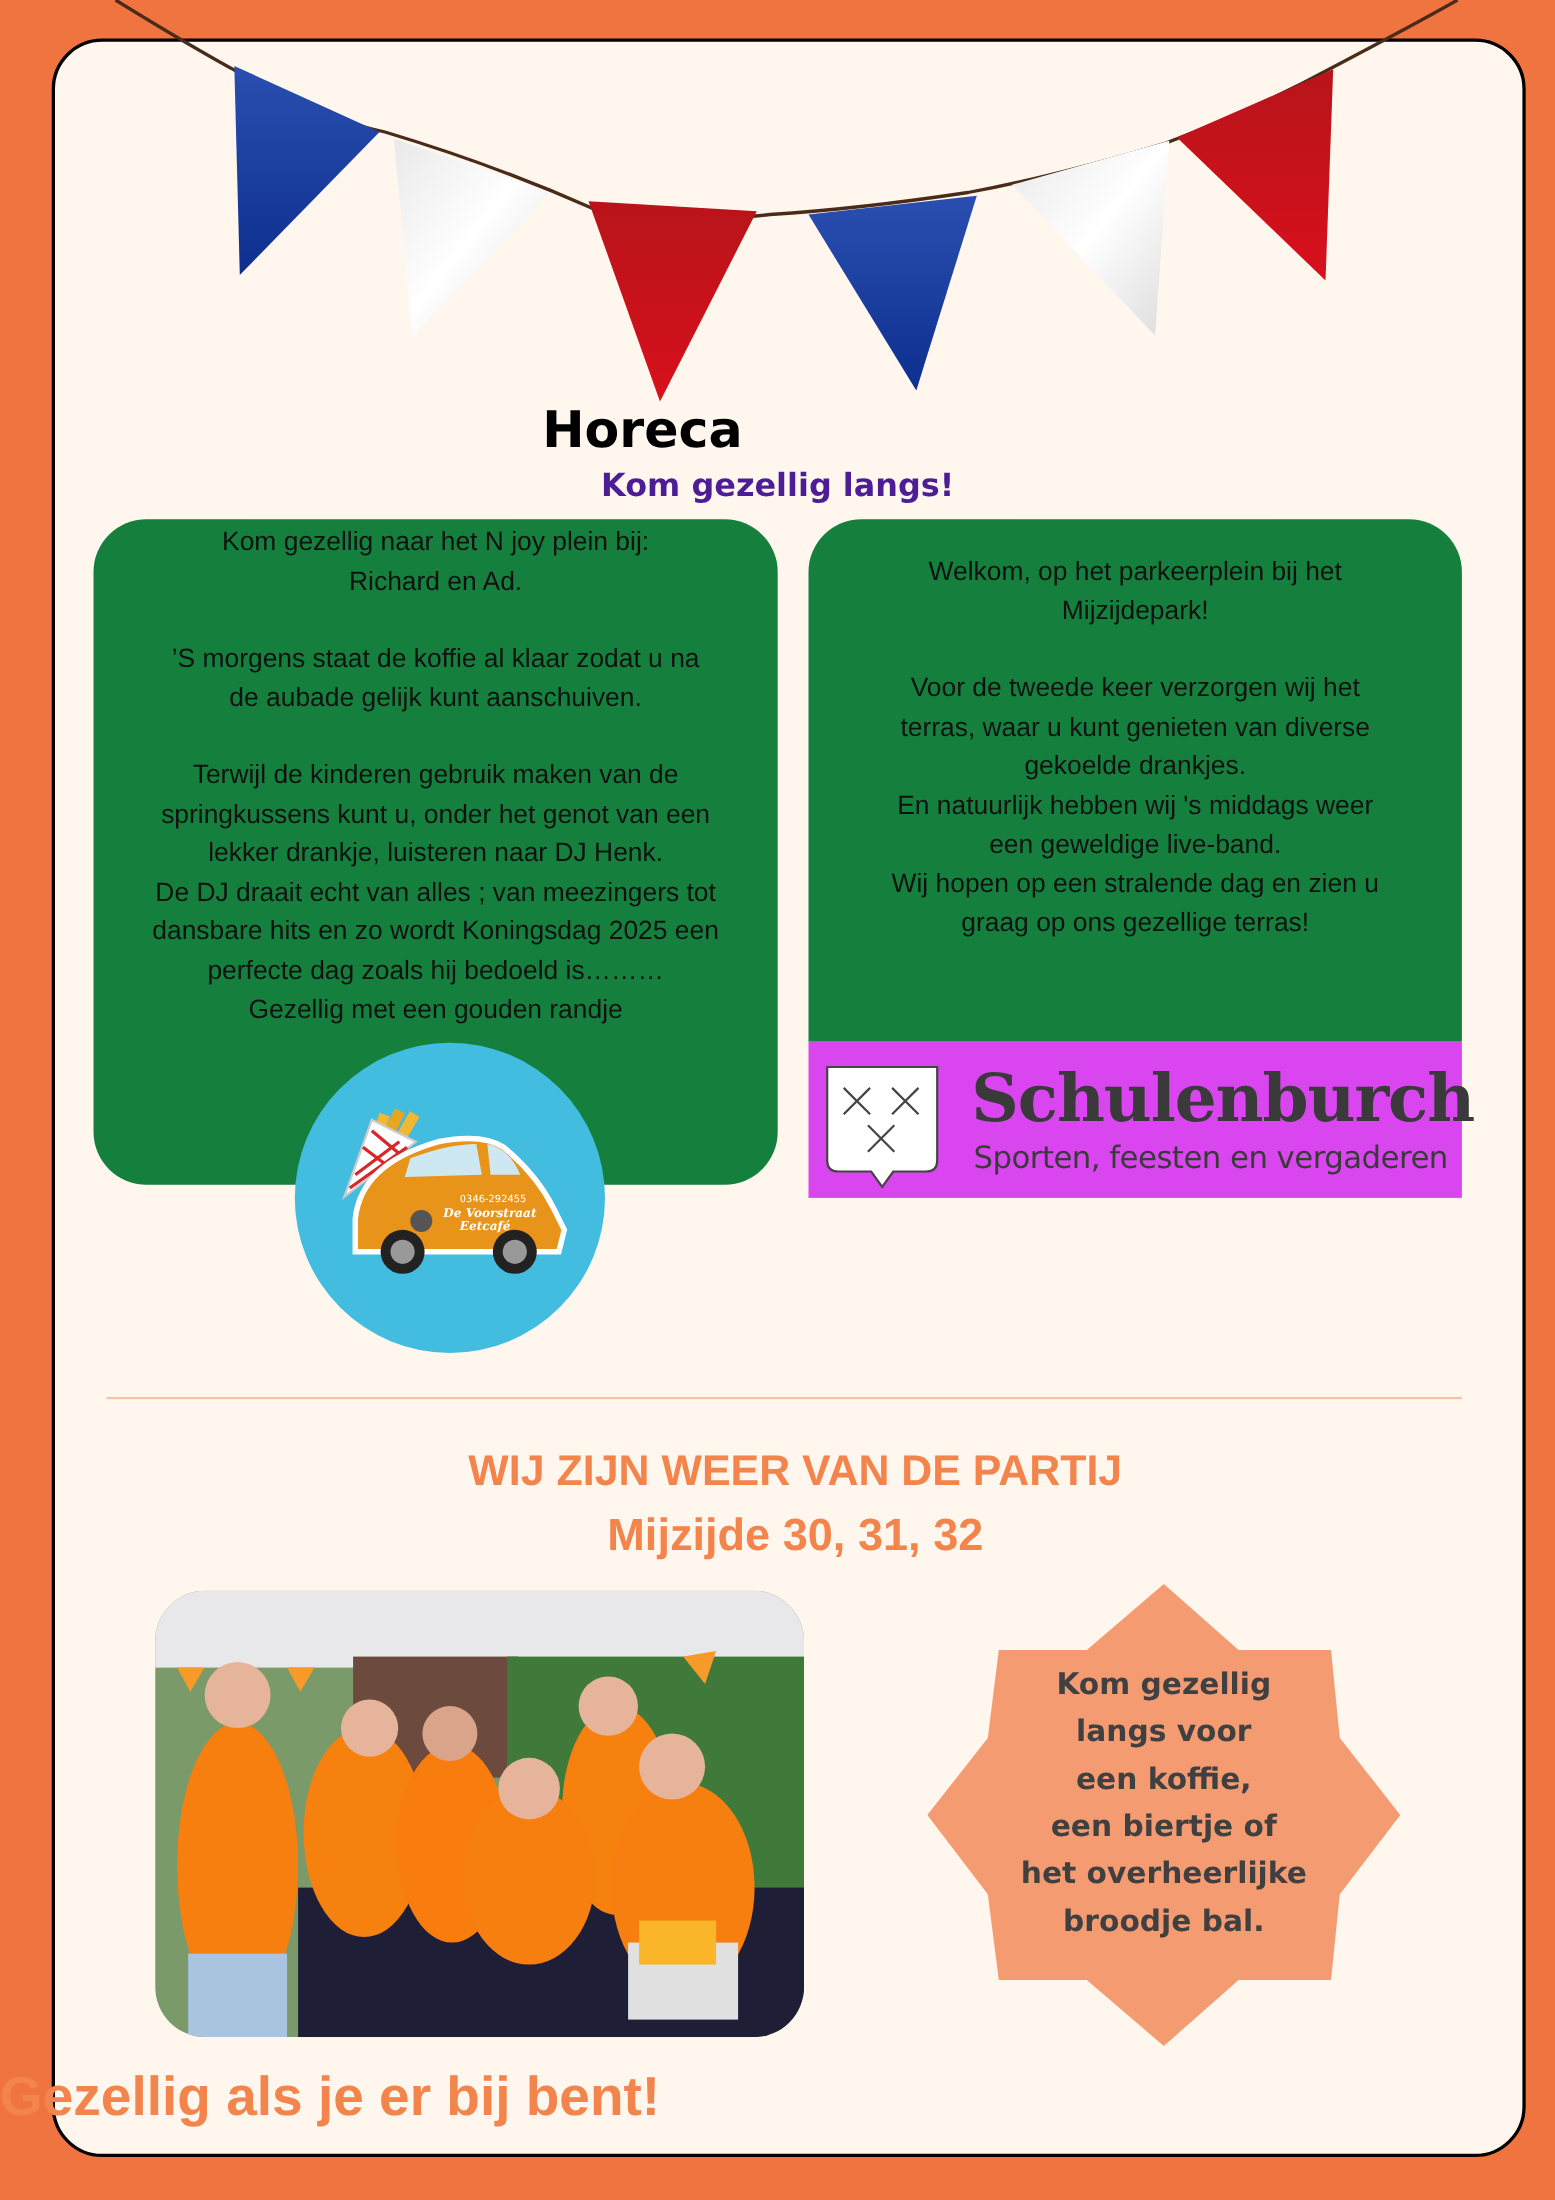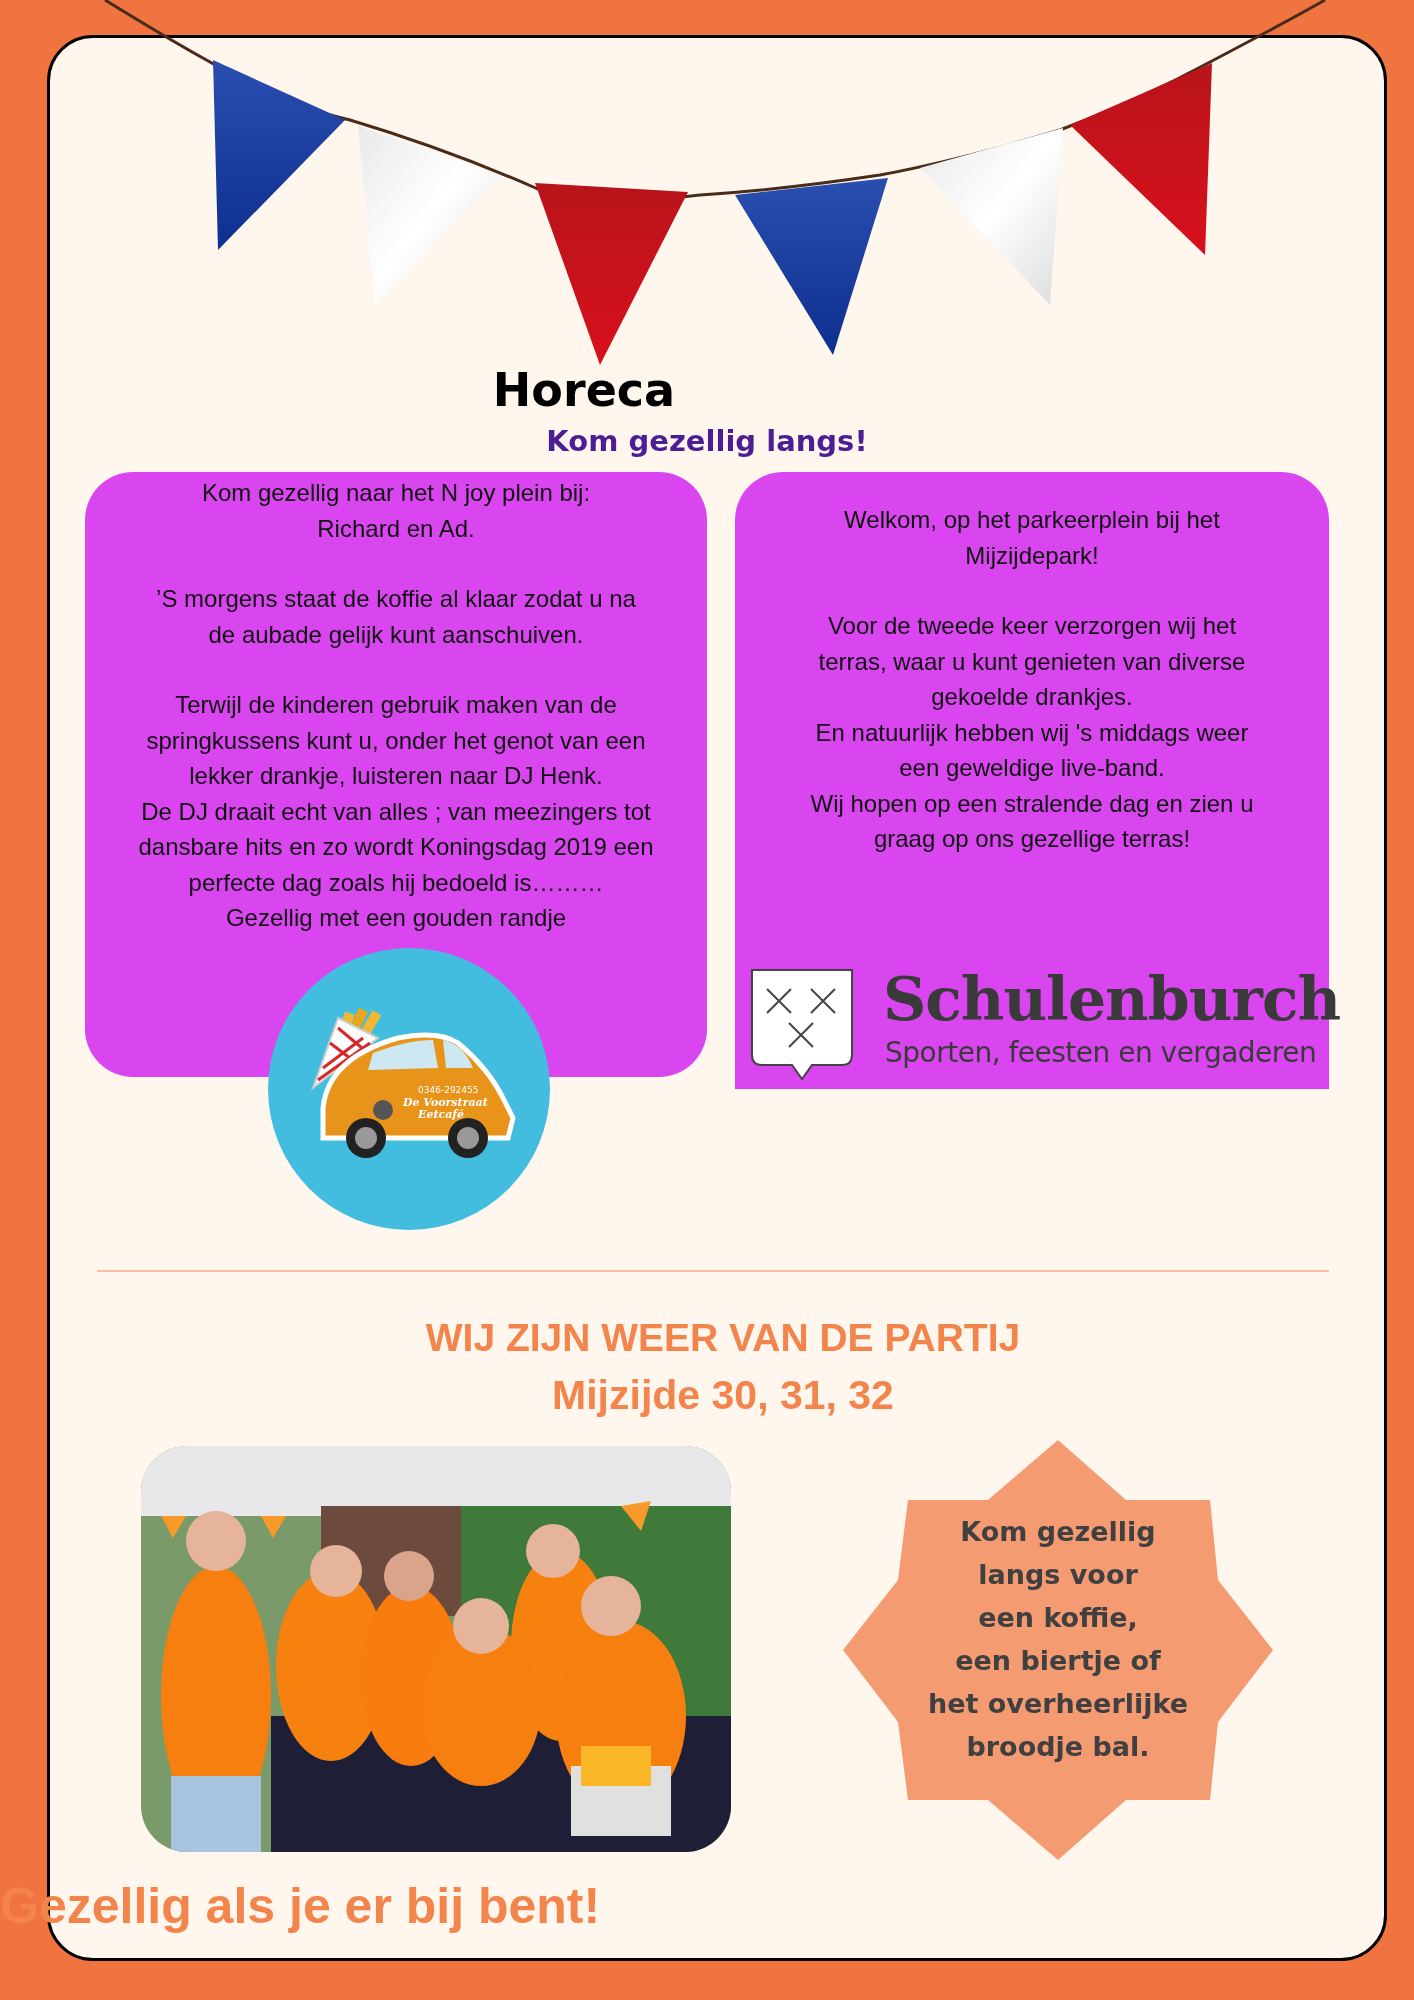--- a/index.html
+++ b/index.html
@@ -17,21 +17,21 @@
   .title {
     position:absolute; left:0; width:1168px; top:363px; text-align:center;
     font-family:"DejaVu Sans", sans-serif; font-weight:bold; font-size:46px; color:#000;
     letter-spacing:0px;
   }
   .subtitle {
     position:absolute; left:0; width:1414px; top:424px; text-align:center;
     font-family:"DejaVu Sans", sans-serif; font-weight:bold; font-size:29px; color:#4c1d95;
   }
   .box {
-    position:absolute; background:#d946ef; box-sizing:border-box;
+    position:absolute; background:#15803d; box-sizing:border-box;
     text-align:center; color:#111; font-size:24px; line-height:35.5px;
   }
   .box-left { left:85px; top:472px; width:622px; height:605px; border-radius:48px; padding:3px 4px 0 4px; }
   .box-right { left:735px; top:472px; width:594px; height:475px; border-radius:48px 48px 0 0; padding:30px 6px 0 6px; }
   .para { margin:0; white-space:pre-line; }
   .gap { height:35px; }
   .car-circle {
     position:absolute; left:268px; top:948px; width:282px; height:282px; border-radius:50%;
     background:#42bde0;
   }
@@ -116,21 +116,21 @@
   <p class="para">Kom gezellig naar het N joy plein bij:
 Richard en Ad.</p>
   <div class="gap"></div>
   <p class="para">’S morgens staat de koffie al klaar zodat u na
 de aubade gelijk kunt aanschuiven.</p>
   <div class="gap"></div>
   <p class="para">Terwijl de kinderen gebruik maken van de
 springkussens kunt u, onder het genot van een
 lekker drankje, luisteren naar DJ Henk.
 De DJ draait echt van alles ; van meezingers tot
-dansbare hits en zo wordt Koningsdag 2019 een
+dansbare hits en zo wordt Koningsdag 2025 een
 perfecte dag zoals hij bedoeld is………
 Gezellig met een gouden randje</p>
 </div>
 
 <div class="car-circle">
   <svg width="282" height="282" viewBox="0 0 282 282">
 
     <g>
       <rect x="70" y="64" width="10" height="40" fill="#f2b733" transform="rotate(20 75 84)"></rect>
       <rect x="82" y="60" width="10" height="40" fill="#e8a520" transform="rotate(25 87 80)"></rect>

